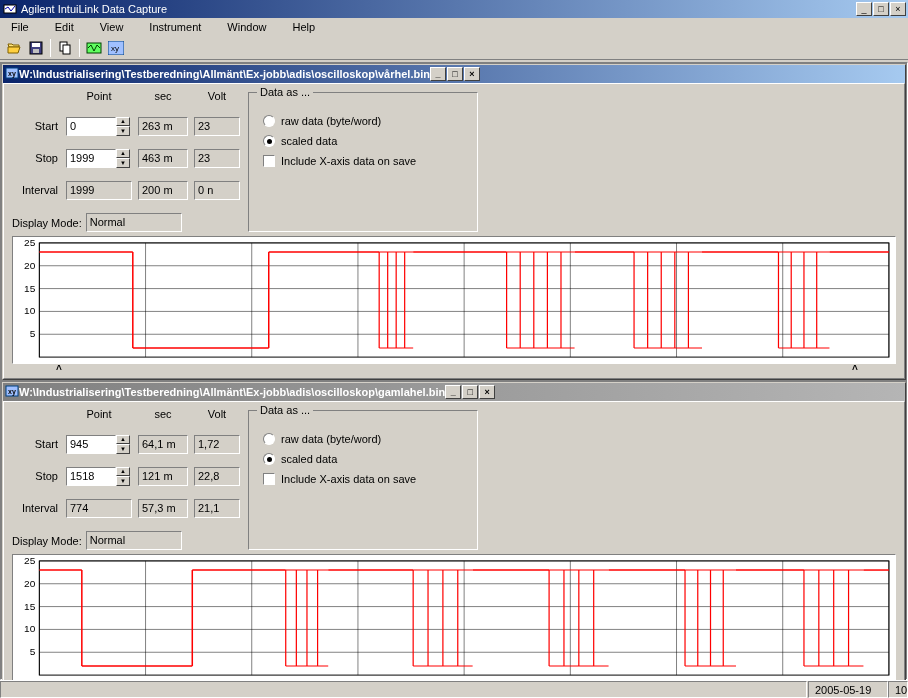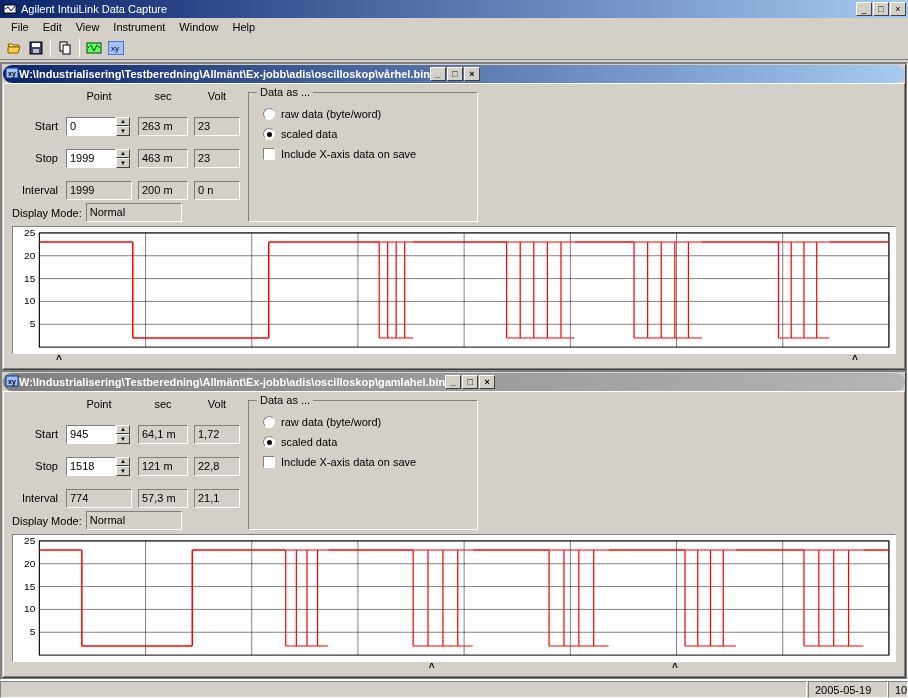--- a/index.html
+++ b/index.html
@@ -33,21 +33,21 @@
     display: flex; align-items: center; justify-content: center;
     font-size: 9px; font-family: Marlett, Arial; color: black;
     cursor: pointer;
   }
   .menubar {
     background: #d4d0c8;
     height: 18px;
     display: flex;
     align-items: center;
     padding: 0 4px;
-    gap: 0;
+    gap: 12px;
   }
   .menuitem { padding: 2px 7px; cursor: pointer; }
   .toolbar {
     background: #d4d0c8;
     height: 24px;
     display: flex;
     align-items: center;
     padding: 0 4px;
     border-bottom: 1px solid #808080;
     gap: 2px;
@@ -74,21 +74,20 @@
     margin-bottom: 2px;
   }
   .child-titlebar {
     background: linear-gradient(to right, #0a246a, #a6caf0);
     color: white;
     height: 18px;
     display: flex;
     align-items: center;
     padding: 0 2px;
     font-weight: bold;
-    border-radius: 9px;
   }
   .child-titlebar.inactive { background: linear-gradient(to right, #808080, #b5b5b5); }
   .child-body {
     background: #d4d0c8;
     border: 1px solid;
     border-color: #fff #808080 #808080 #fff;
     padding: 4px 8px 2px 8px;
   }
   .controls { display: flex; gap: 8px; margin-bottom: 4px; }
   .grid {
@@ -105,27 +104,27 @@
     border: 1px solid;
     border-color: #808080 #fff #fff #808080;
     background: white;
     padding: 2px 3px;
     height: 19px;
     font-size: 11px;
   }
   .txtbox.sunken { background: #d4d0c8; }
   .spinbtns { display:flex; flex-direction:column; width:14px; }
   .spinbtn { flex:1; background:#d4d0c8; border:1px solid; border-color:#fff #404040 #404040 #fff; font-size:6px; display:flex;align-items:center;justify-content:center; cursor:pointer; height:9px;}
-  .dispmode { display:flex; align-items:center; gap:4px; margin-top:3px; }
+  .dispmode { display:flex; align-items:center; gap:4px; margin-top:13px; }
   .groupbox {
     border: 1px solid #808080;
     border-right-color: #fff;
     border-bottom-color: #fff;
     position: relative;
-    padding: 12px 10px 8px 10px;
+    padding: 19px 10px 8px 10px;
     margin-top: 4px;
     width: 230px;
   }
   .groupbox::before {
     content: attr(data-title);
     position: absolute;
     top: -7px; left: 8px;
     background: #d4d0c8;
     padding: 0 3px;
   }

